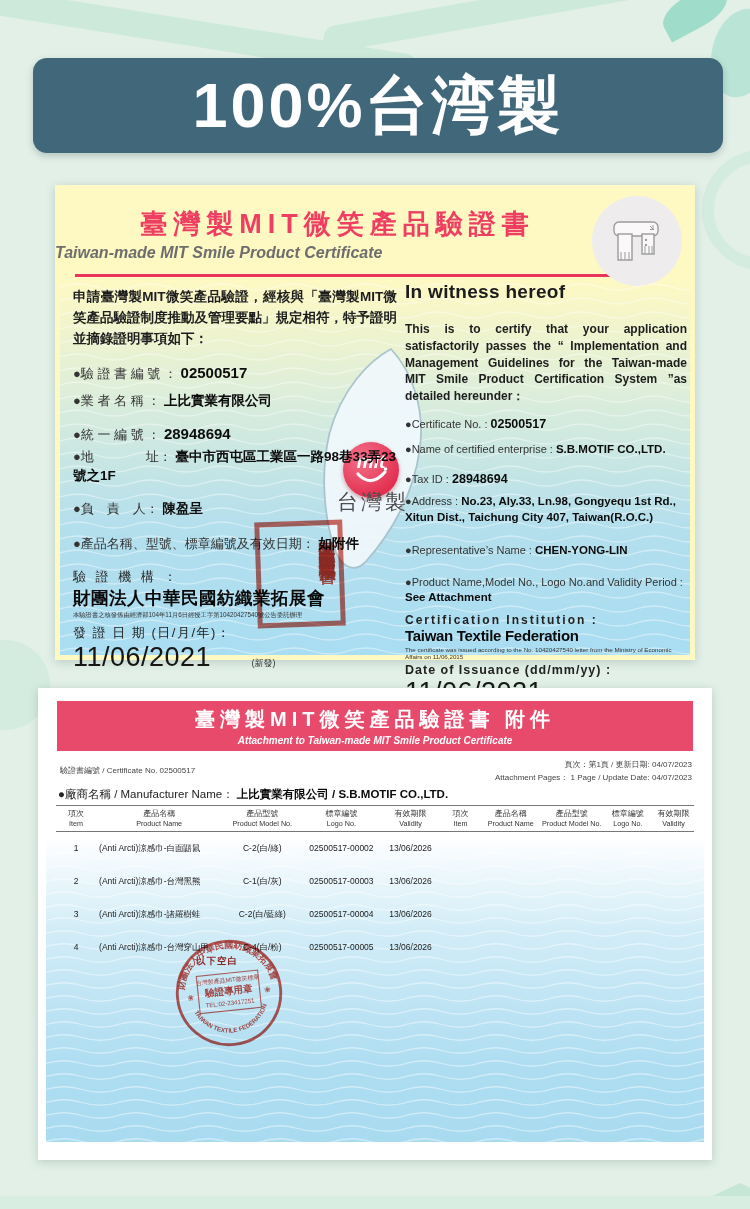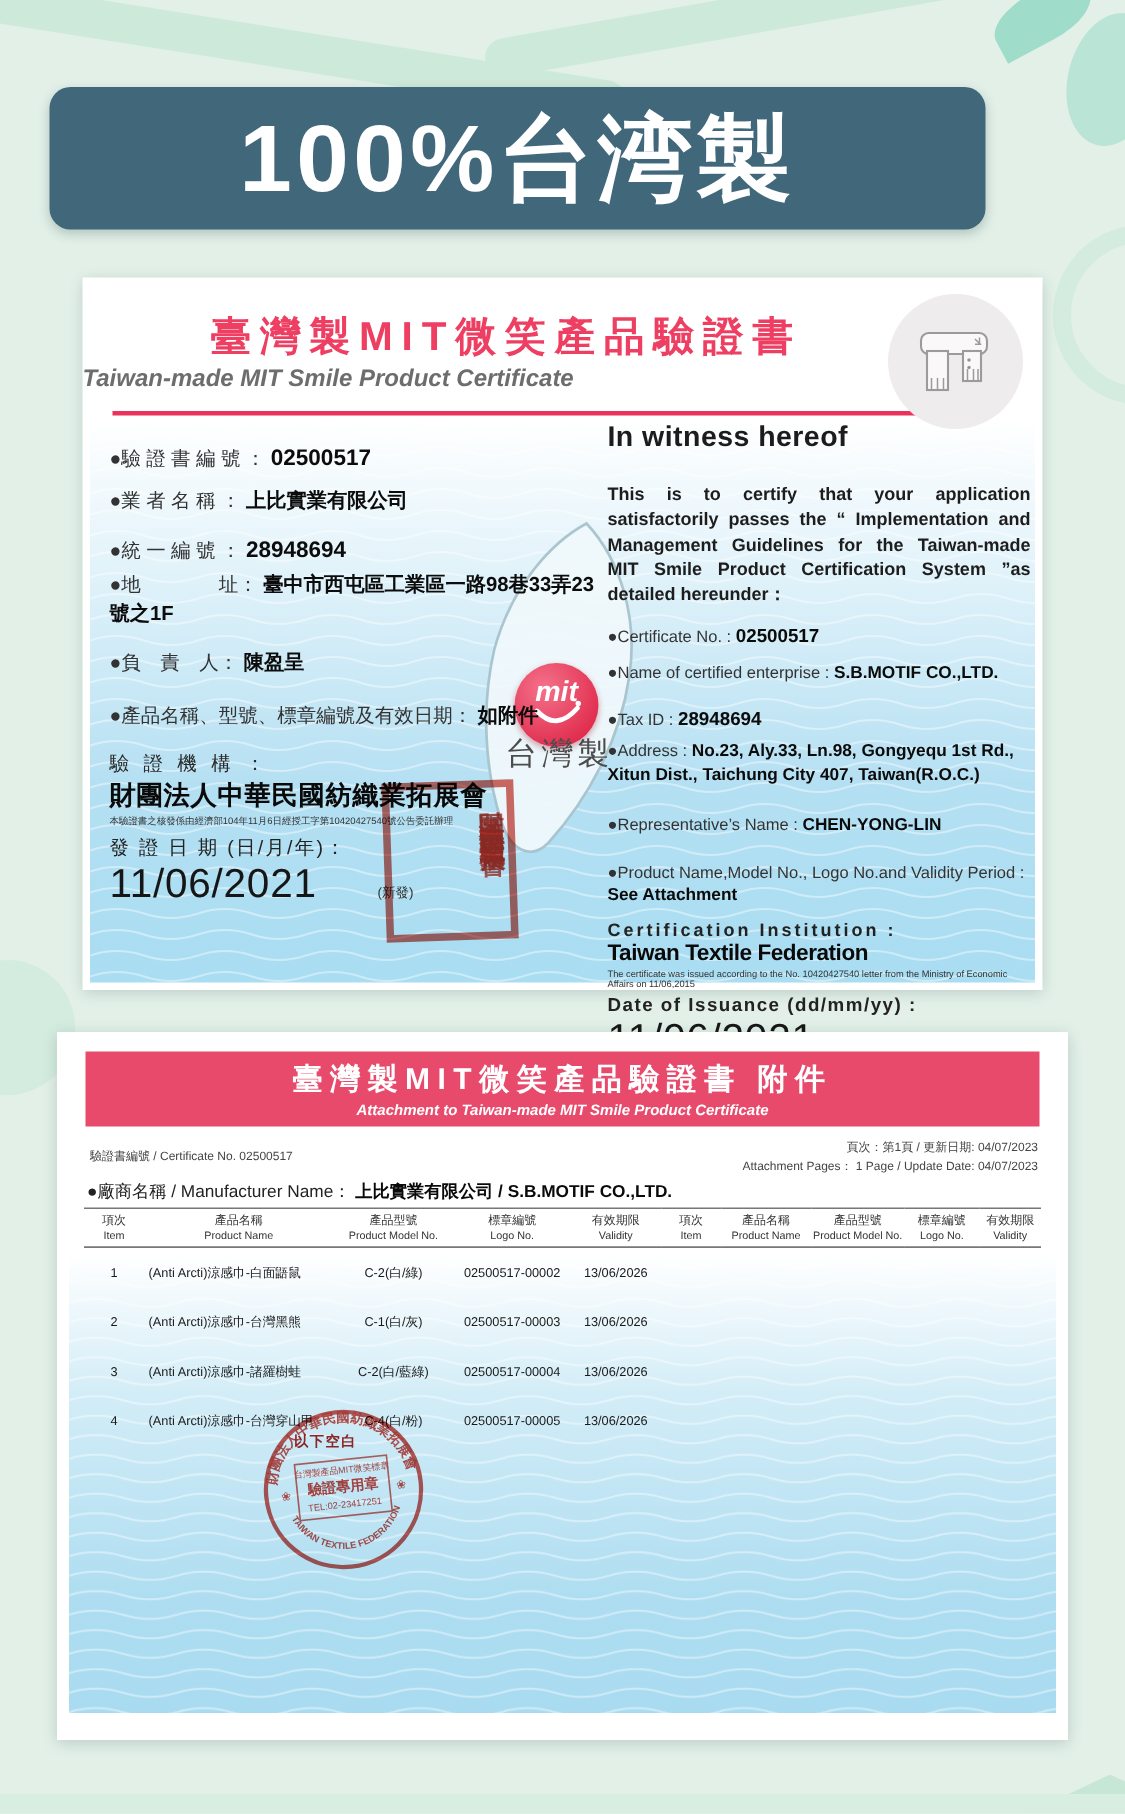--- a/index.html
+++ b/index.html
@@ -15,27 +15,27 @@
   .sw1 { left:-60px; top:18px; width:480px; height:26px; background:#cde9da; transform:rotate(9deg); border-radius:13px; }
   .sw2 { left:320px; top:-14px; width:480px; height:26px; background:#cde9da; transform:rotate(-10deg); border-radius:13px; }
   .leaf1 { left:660px; top:-6px; width:70px; height:34px; background:#9fdcca; border-radius:50% 50% 50% 0; transform:rotate(-28deg); }
   .leaf2 { left:712px; top:8px; width:60px; height:90px; background:#b9e4d6; border-radius:50% 0 50% 50%; transform:rotate(14deg); }
   .ring1 { left:702px; top:150px; width:120px; height:120px; border:12px solid #d4ecdf; border-radius:50%; }
   .blob1 { left:-40px; top:640px; width:90px; height:90px; background:#d4ecdf; border-radius:50%; }
   .tri1 { left:685px; top:1183px; width:110px; height:26px; background:#c6e6d6; clip-path:polygon(50% 0,0 100%,100% 100%); }
   .band-bottom { left:0px; top:1196px; width:750px; height:13px; background:#d8eee1; }
 
   
-  .banner { position:absolute; left:33px; top:58px; width:624px; height:95px; background:#40677a;
+  .banner { position:absolute; left:33px; top:58px; width:690px; height:95px; background:#40677a;
     border-radius:14px; display:flex; align-items:center; justify-content:center; z-index:2;
     box-shadow:0 3px 7px rgba(40,70,70,.25);text-align:center; }
   .banner-text { color:#fff; font-size:63px; font-weight:bold; letter-spacing:3px; }
 
   
-  .card1 { position:absolute; left:55px; top:185px; width:640px; height:475px; background:#ffffff;
+  .card1 { position:absolute; left:55px; top:185px; width:640px; height:475px; background:#fef9c3;
     z-index:2; box-shadow:0 2px 9px rgba(50,80,75,.22); }
   .scan-blue { position:absolute; left:5px; right:5px; top:95px; bottom:5px;
     background:linear-gradient(180deg, rgba(190,228,244,0) 0%, rgba(186,226,243,.45) 28%, rgba(172,220,241,.9) 65%, #a9ddf2 100%); }
   .waves { position:absolute; left:0; top:0; width:100%; height:100%; opacity:.55; }
 
   .cert-title { position:absolute; left:0; top:21px; width:565px; text-align:center;
     color:#ee3f63; font-size:27px; font-weight:bold; letter-spacing:6px; z-index:3; }
   .cert-sub { position:absolute; left:0; top:59px; width:565px; text-align:left;
     color:#6d6d6d; font-size:16px; font-style:italic; font-weight:bold; z-index:3; }
   .cert-line { position:absolute; left:20px; top:89px; width:538px; height:3px; background:#e9325c; z-index:3; }
@@ -167,20 +167,21 @@
     <svg width="56" height="56" viewBox="0 0 56 56" style="position:absolute;left:0;top:0">
       <path d="M15 32 Q 28 46 42 30" stroke="#fff" stroke-width="3.2" fill="none" stroke-linecap="round"></path>
       <circle cx="42.5" cy="27" r="1.8" fill="#fff"></circle>
     </svg>
   </div>
   <div class="mit-caption">台灣製</div>
 
   <div class="seal-sq">財團法人中華民國紡織業拓展會</div>
 
   <div class="col-zh">
+    <div class="zh-intro">申請臺灣製MIT微笑產品驗證，經核與「臺灣製MIT微笑產品驗證制度推動及管理要點」規定相符，特予證明並摘錄證明事項如下：</div>
 
     <div class="field" style="margin-top:12px">
       <span class="fl">●驗 證 書 編 號 ：</span>
       <span class="fv" style="font-size:15px">02500517</span>
     </div>
     <div class="field" style="margin-top:9px">
       <span class="fl">●業 者 名 稱 ：</span>
       <span class="fv">上比實業有限公司</span>
     </div>
     <div class="field" style="margin-top:12px">

